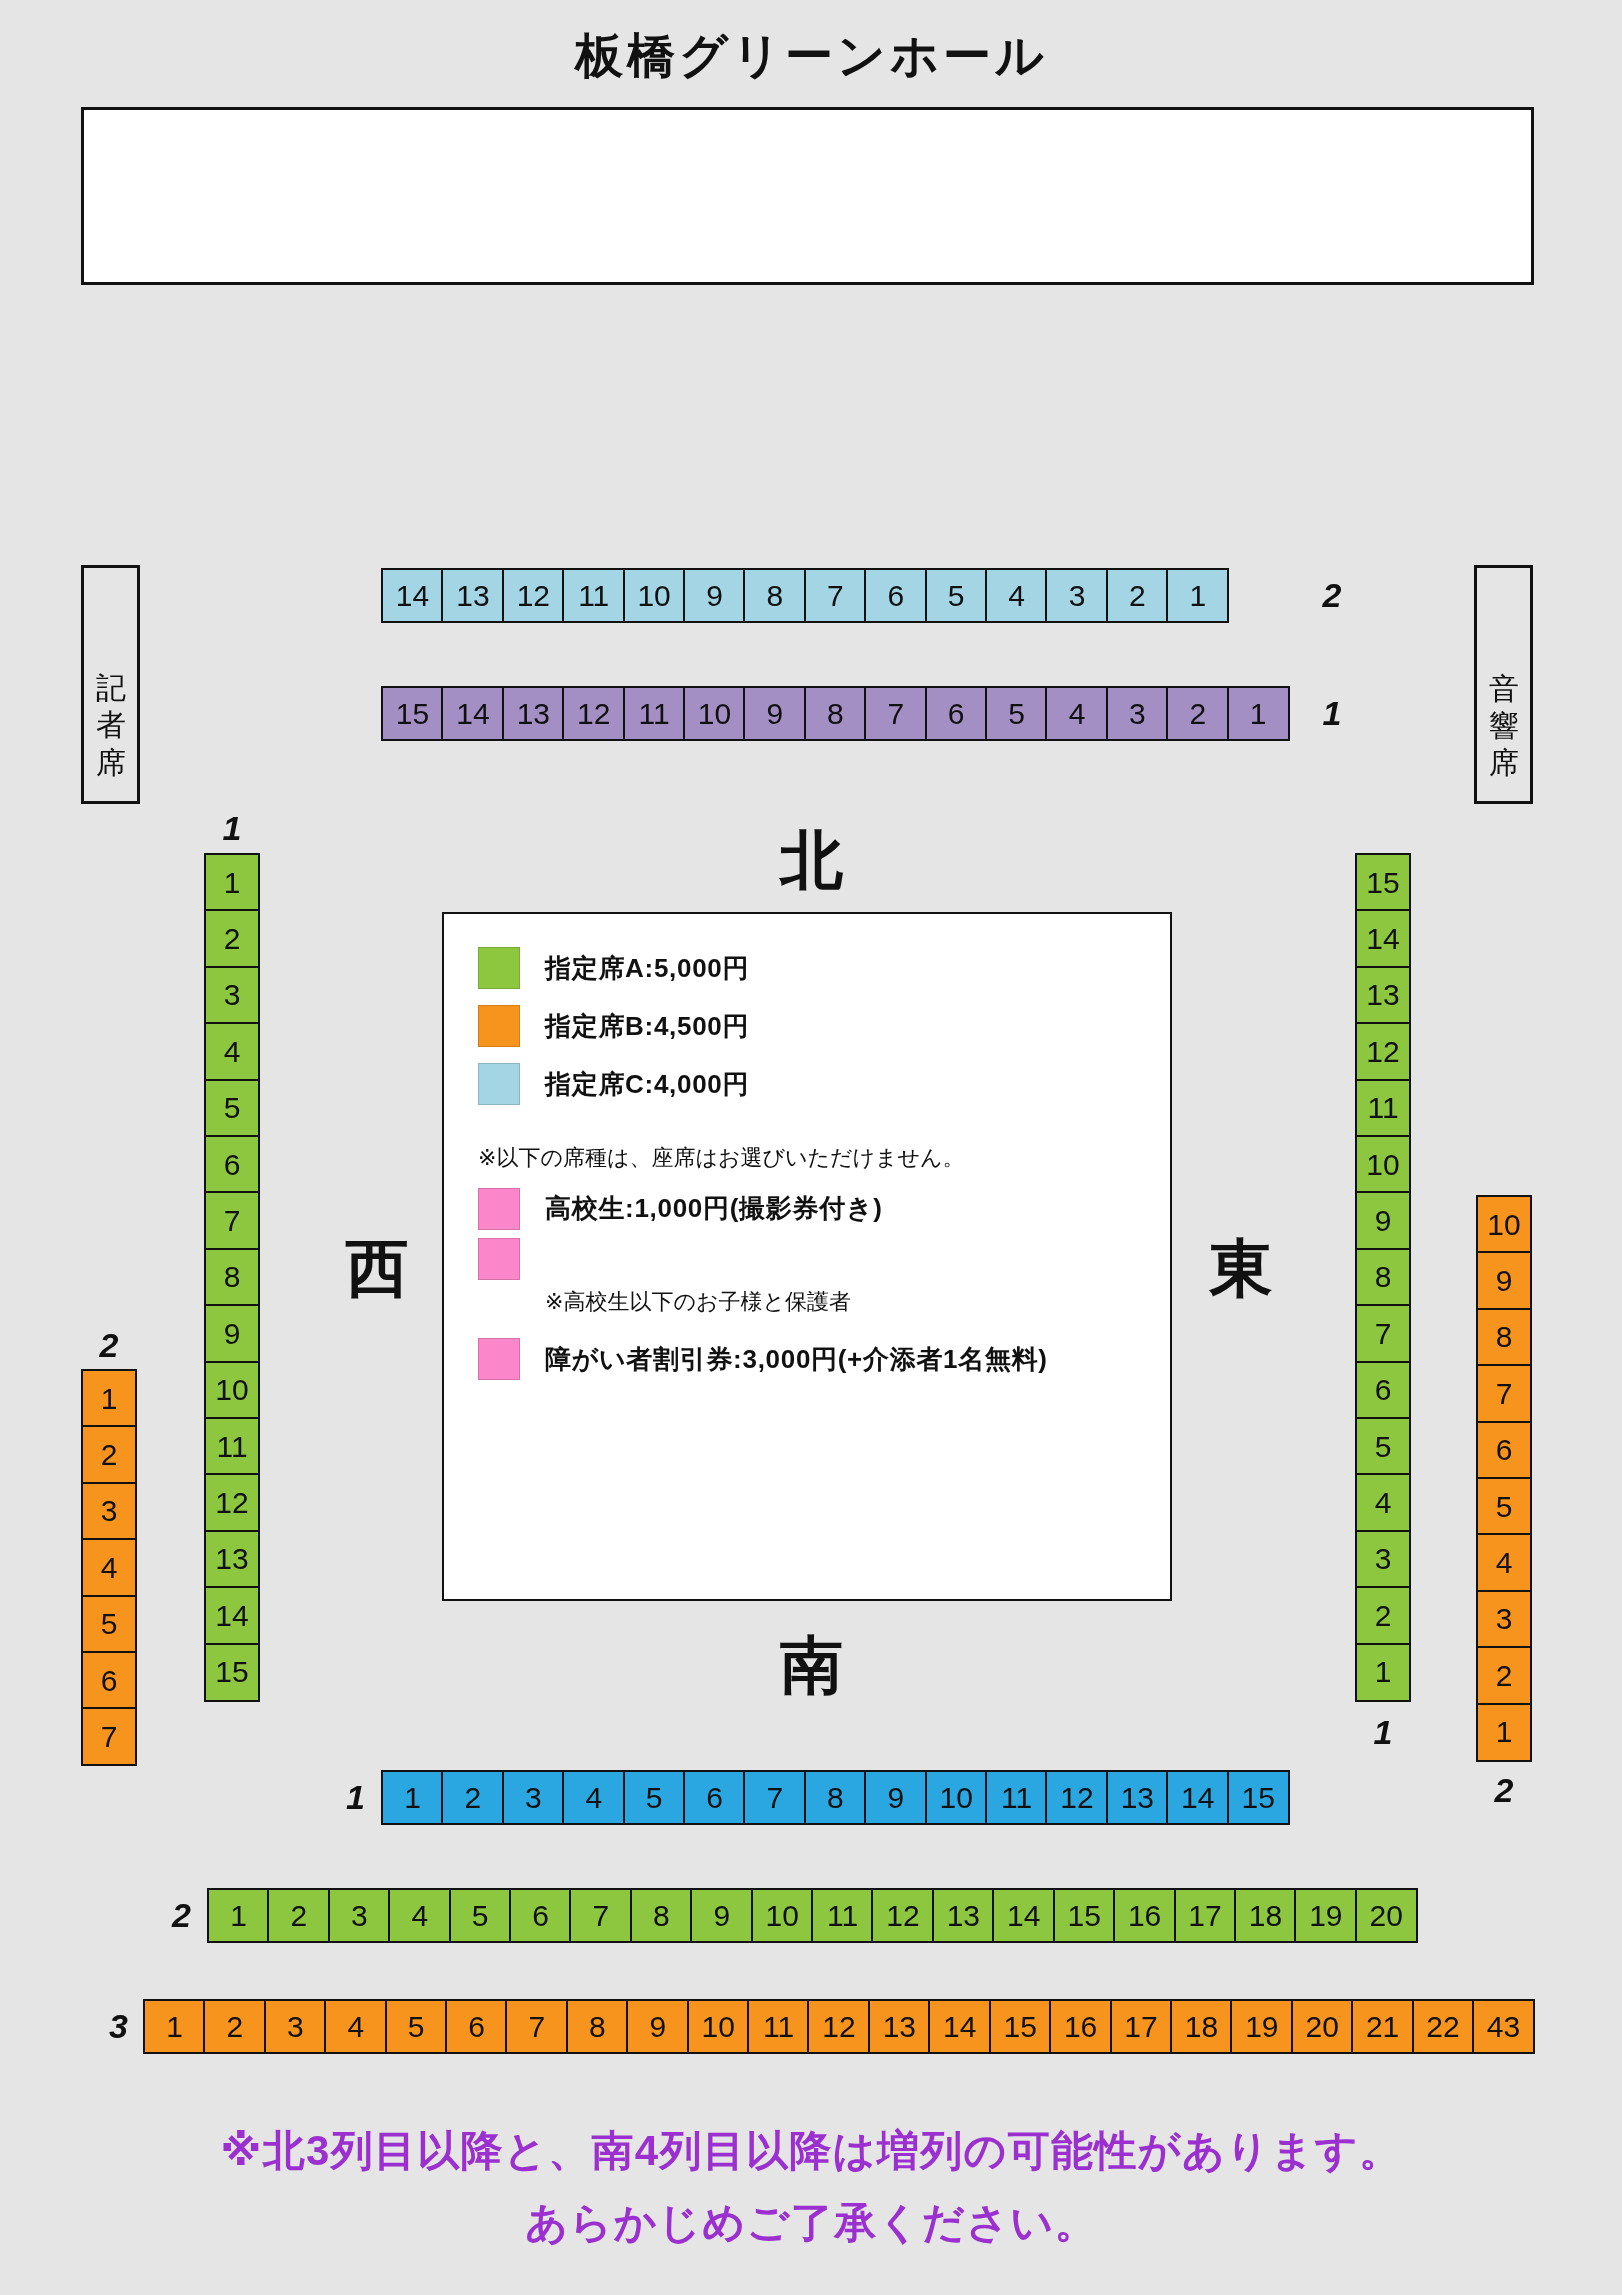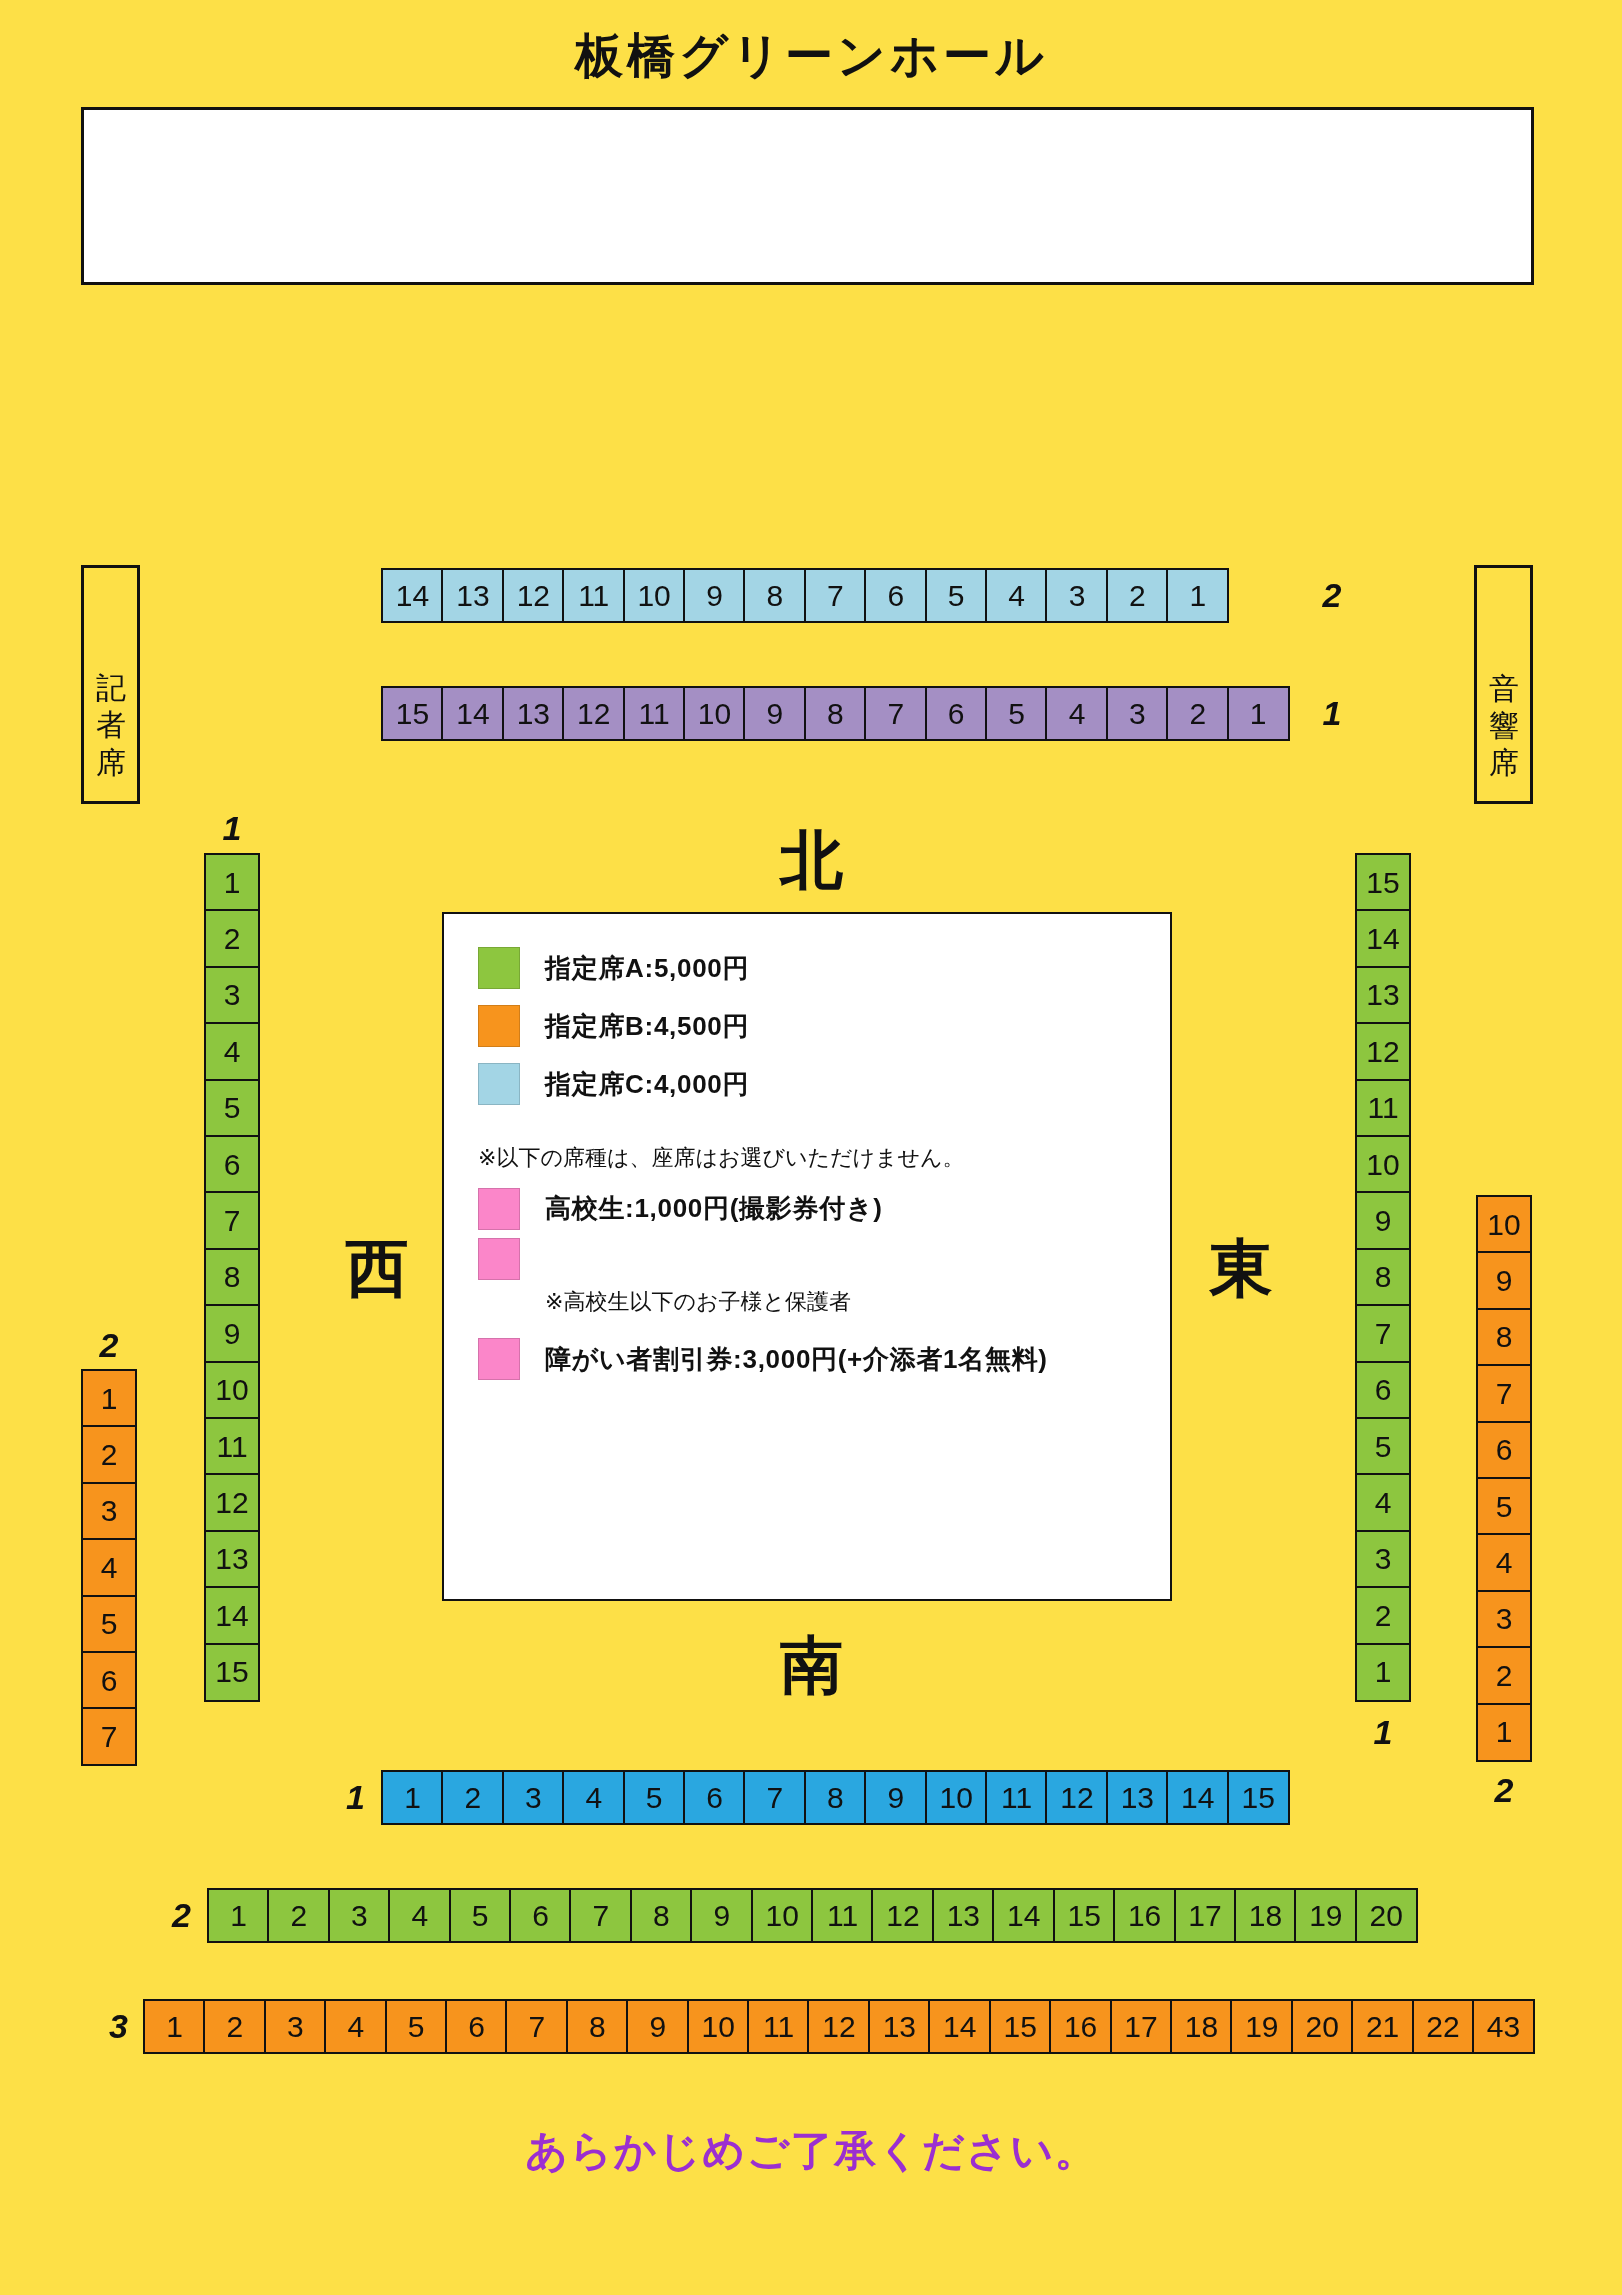--- a/index.html
+++ b/index.html
@@ -1,18 +1,18 @@
 <!DOCTYPE html>
 <html style="font-size:10.5px"><head>
 <meta charset="utf-8">
 <style>
   * { margin:0; padding:0; box-sizing:border-box; }
   html,body { background:#fff; }
   body { font-family:"Liberation Sans","DejaVu Sans",sans-serif; color:#111; }
-  .page { position:relative; width:1623px; height:2295px; background:#fde047; overflow:hidden; }
+  .page { position:relative; width:1623px; height:2295px; background:#e5e5e5; overflow:hidden; }
 
   .title { position:absolute; top:23.6px; left:0; width:100%; text-align:center;
            font-size:48px; font-weight:bold; letter-spacing:3.9px; }
 
   .stage { position:absolute; left:81px; top:107px; width:1453px; height:178px;
            border:3.9px solid #111; background:#fff; }
 
   .vbox { position:absolute; width:59px; height:239px; border:3.3px solid #111;
           display:flex; align-items:center; justify-content:center; }
   .vbox .vtext { writing-mode:vertical-rl; text-orientation:upright;
@@ -267,17 +267,18 @@
       <div class="seat" style="background: rgb(247, 148, 29);">17</div>
       <div class="seat" style="background: rgb(247, 148, 29);">18</div>
       <div class="seat" style="background: rgb(247, 148, 29);">19</div>
       <div class="seat" style="background: rgb(247, 148, 29);">20</div>
       <div class="seat" style="background: rgb(247, 148, 29);">21</div>
       <div class="seat" style="background: rgb(247, 148, 29);">22</div>
       <div class="seat" style="background: rgb(247, 148, 29);">43</div>
     </div>
 
   <div class="footer-note" style="color: rgb(155, 47, 208);">
+    <div>※北3列目以降と、南4列目以降は増列の可能性があります。</div>
     <div>あらかじめご了承ください。</div>
   </div>
 
 </div>
 
 
 </body></html>

